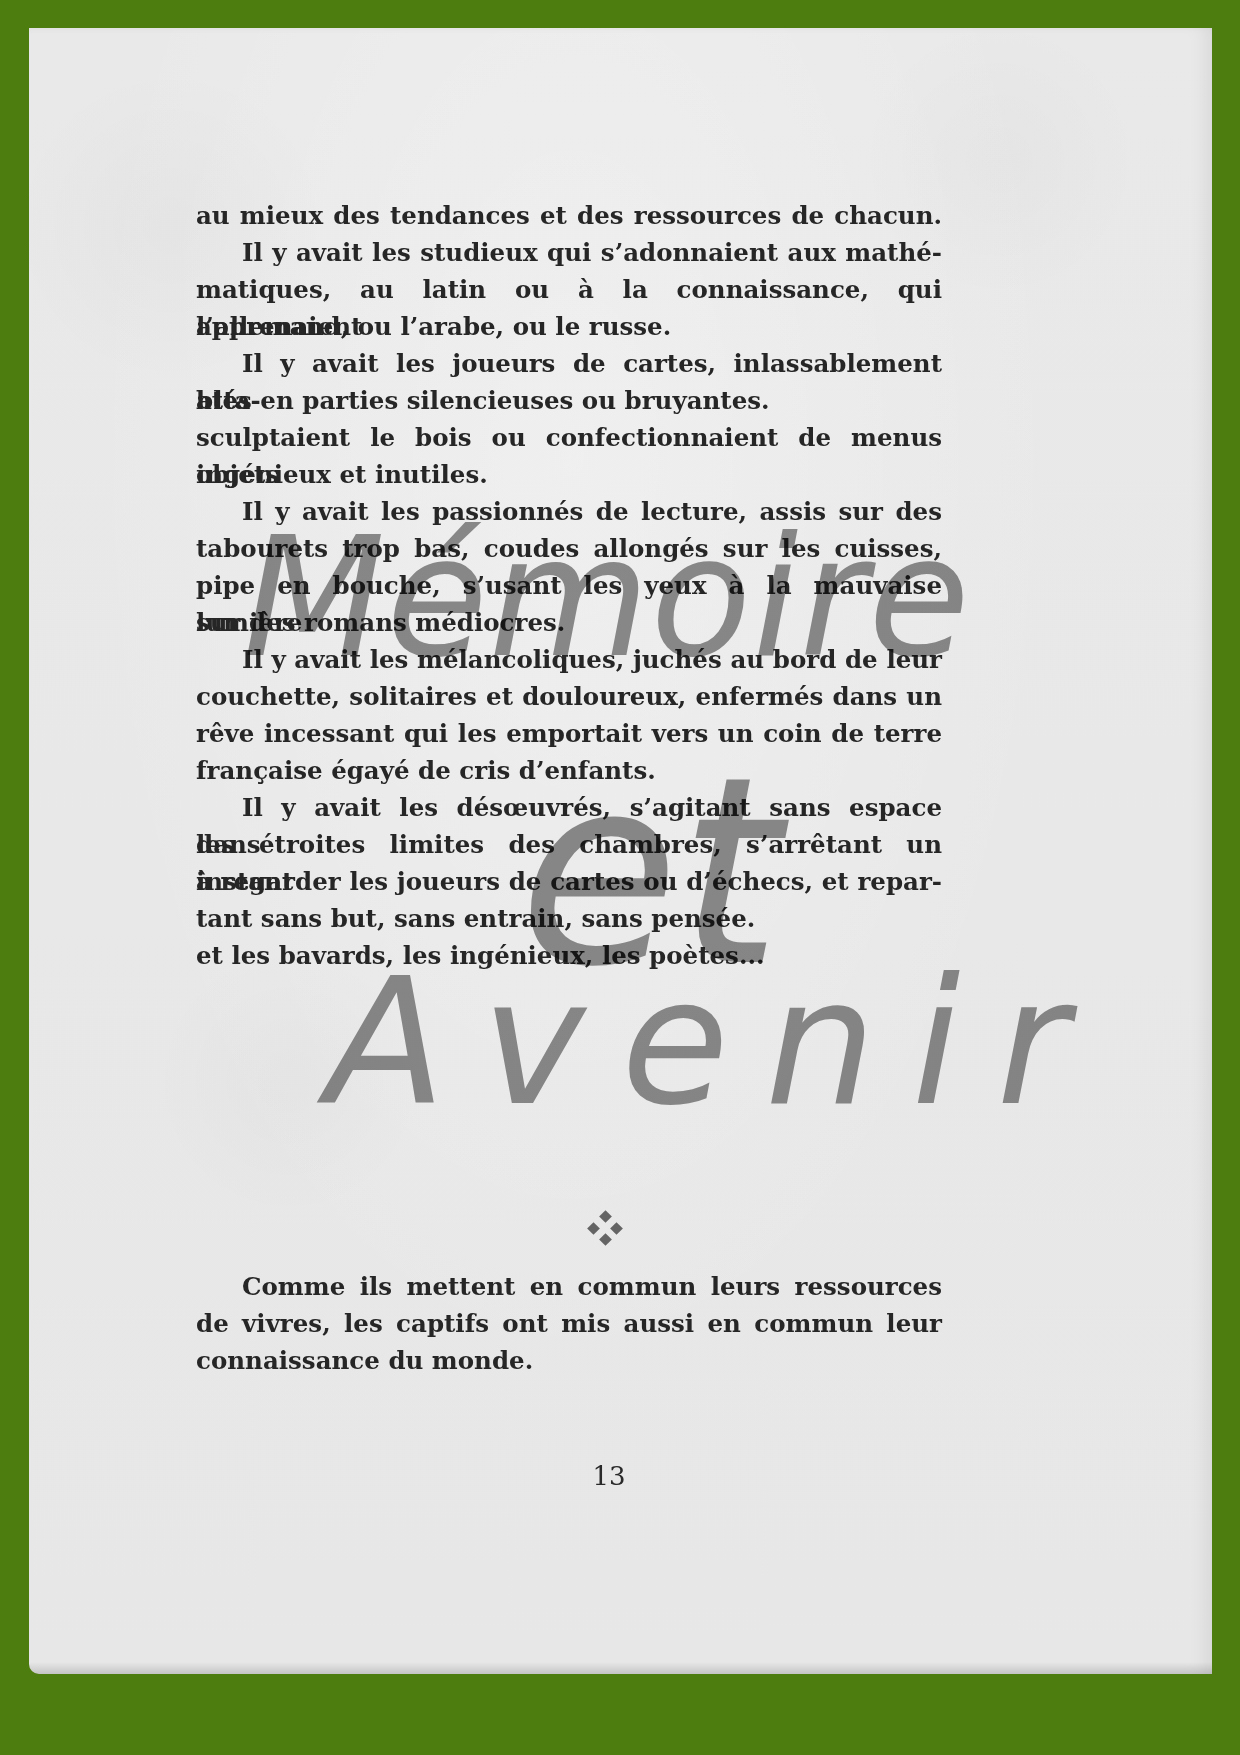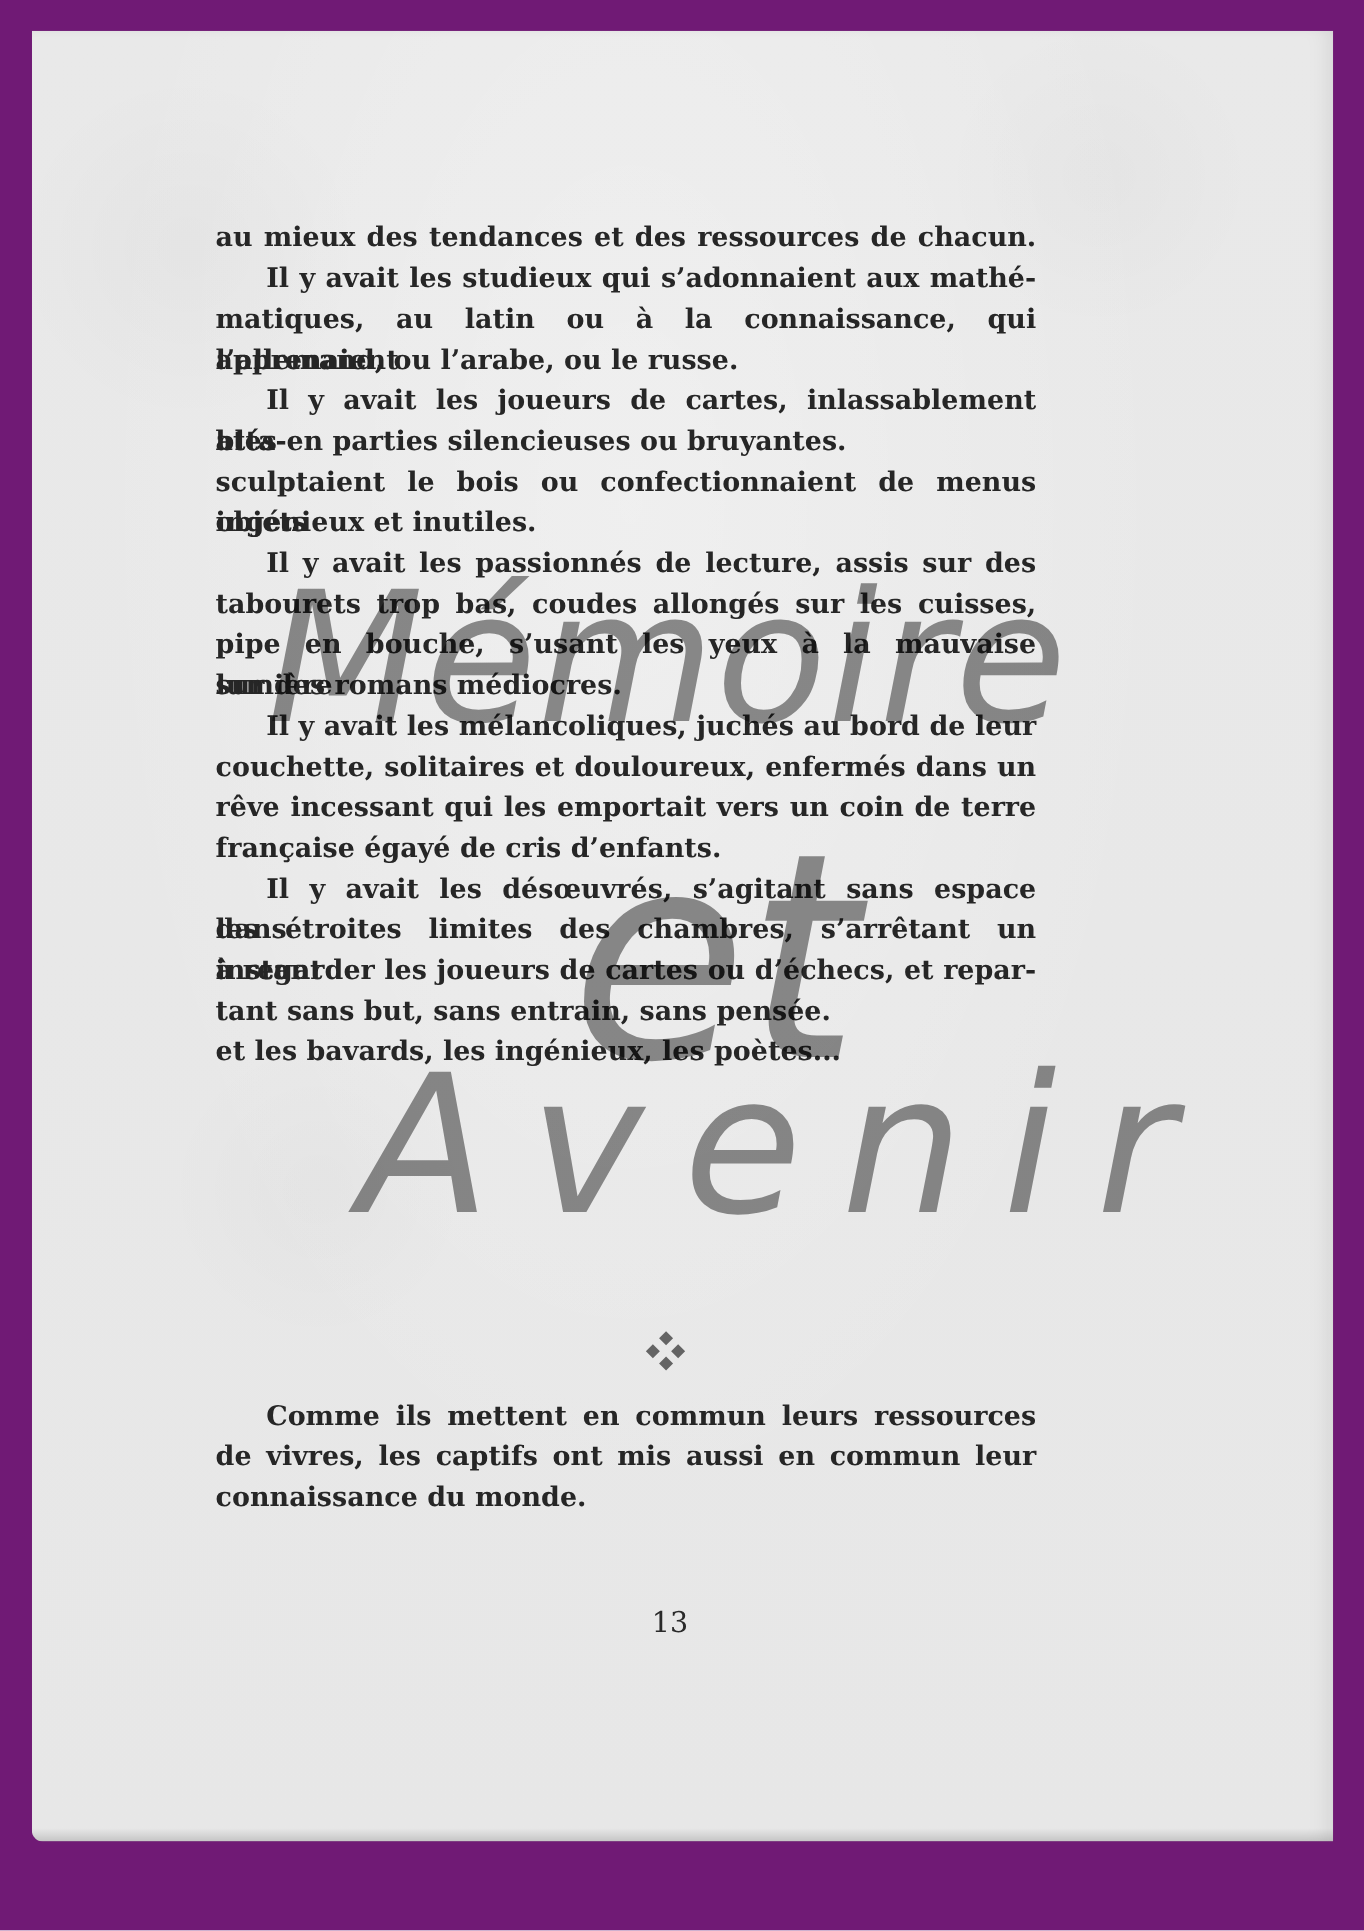--- a/index.html
+++ b/index.html
@@ -1,16 +1,16 @@
 <!DOCTYPE html>
 <html lang="fr"><head>
 <meta charset="utf-8">
 <style>
   html,body{margin:0;padding:0;background:#ffffff;width:1240px;height:1755px;overflow:hidden;}
-  .canvas{position:relative;width:1240px;height:1755px;background:#701a75;font-family:"DejaVu Serif",serif;}
+  .canvas{position:relative;width:1240px;height:1755px;background:#4d7c0f;font-family:"DejaVu Serif",serif;}
 
   
   .page{
     position:absolute;left:29px;top:28px;width:1183px;height:1646px;
     background:
       radial-gradient(ellipse at 46% 26%, rgba(255,255,255,0.30), rgba(255,255,255,0) 55%),
       radial-gradient(circle at 12% 12%, rgba(0,0,0,0.025), rgba(0,0,0,0) 9%),
       radial-gradient(circle at 82% 8%, rgba(0,0,0,0.02), rgba(0,0,0,0) 8%),
       radial-gradient(circle at 22% 64%, rgba(0,0,0,0.018), rgba(0,0,0,0) 10%),
       linear-gradient(#e9e9e9,#e7e7e7);

